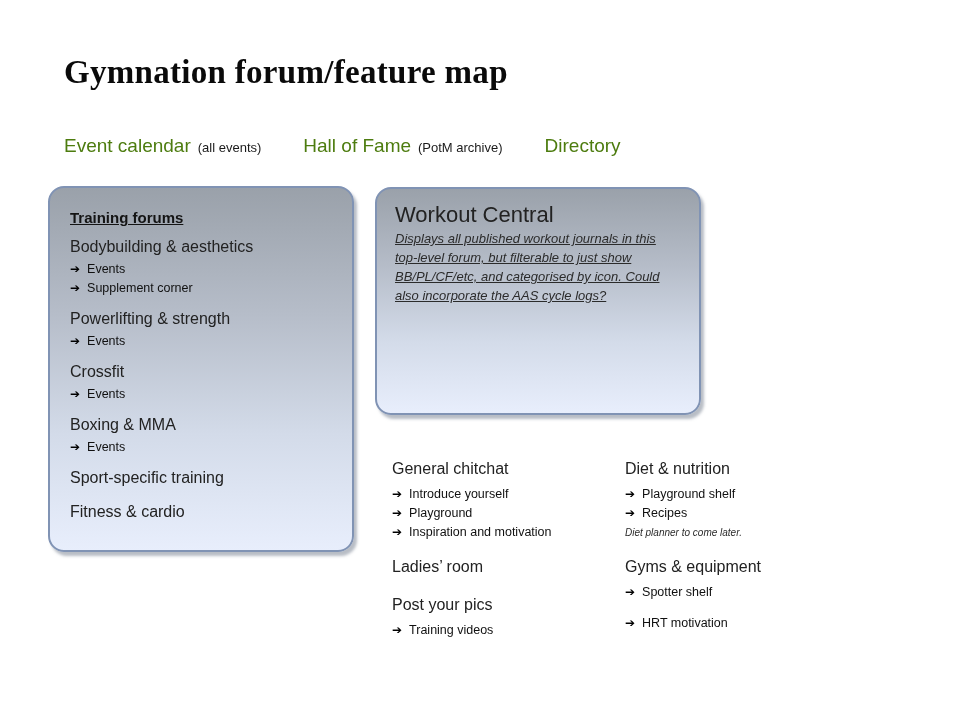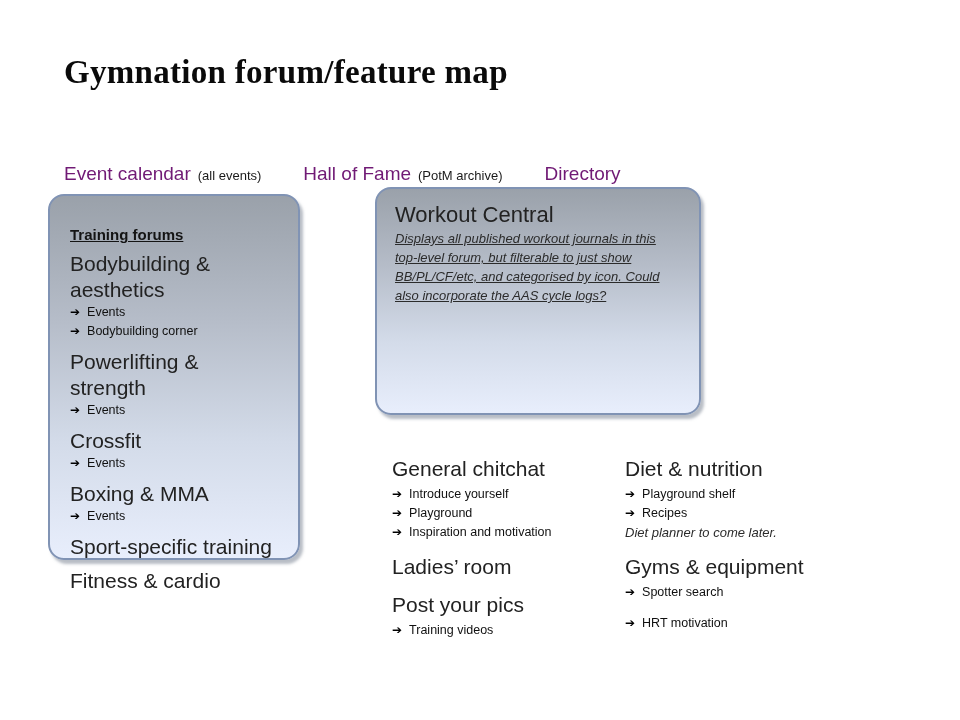--- a/index.html
+++ b/index.html
@@ -7,54 +7,54 @@
     position:relative; width:960px; height:720px; background:#ffffff;
     overflow:hidden; font-family:"Liberation Sans", sans-serif; color:#1c1c1c;border-radius:19px;
   }
   .title {
     position:absolute; left:64px; top:54px;
     font-family:"Liberation Serif", serif; font-weight:bold;
     font-size:33px; color:#0a0a0a; letter-spacing:0.3px;
   }
   .topnav { position:absolute; left:64px; top:135px; display:flex; align-items:baseline; }
   .nav-item { display:flex; align-items:baseline; margin-right:42px; white-space:nowrap; }
-  .nav-label { font-size:19px; color:#701a75;margin-top:28px; }
+  .nav-label { font-size:19px; color:#4d7c0f; }
   .nav-sub { font-size:13px; margin-left:7px; color:#1a1a1a; }
 
   .panel {
     position:absolute; box-sizing:border-box;
     border:2px solid #8093b4; border-radius:16px;
     background:linear-gradient(180deg, #9aa1aa 0%, #b6bdc9 35%, #d3dbe9 68%, #e8eefc 100%);
     box-shadow:3px 4px 3px rgba(125,135,150,0.55);
   }
-  .panel-training { left:48px; top:194px; width:252px; height:366px; padding:30px 20px; }
+  .panel-training { left:48px; top:186px; width:306px; height:366px; padding:21px 20px; }
   .panel-workout  { left:375px; top:187px; width:326px; height:228px; padding:13px 18px; }
 
   .panel-heading {
     font-size:15px; font-weight:bold; text-decoration:underline;
     color:#141414; margin-bottom:6px;
   }
   .t-group { margin-top:8px; }
-  .group-title { font-size:21px; line-height:26px; color:#222; }
+  .group-title { font-size:16px; line-height:26px; color:#222; }
   .sub-item { display:flex; align-items:baseline; gap:7px; font-size:12.5px; line-height:19px; color:#101010; }
   .arrow { font-size:12px; color:#000; }
 
   .wc-heading { font-size:22px; line-height:26px; color:#222; }
   .wc-desc { font-size:13px; font-style:italic; line-height:19px; color:#2b2b2b; margin-top:1px;text-decoration:underline; }
   .wc-links { margin-top:15px; }
   .wc-link { font-size:12.5px; line-height:19px; color:#101010; }
   .wc-link .arrow { margin-right:4px; }
   .wc-link-note { font-style:italic; }
 
   .col { position:absolute; top:456px; }
   .col-0 { left:392px; width:232px; }
   .col-1 { left:625px; width:300px; }
   .group { margin-bottom:12px; }
   .group .group-title { margin-bottom:3px; }
-  .group-note { font-size:13px; font-style:italic; line-height:19px; color:#2b2b2b; }
+  .group-note { font-size:10px; font-style:italic; line-height:19px; color:#2b2b2b; }
 </style>
 </head>
 <body>
 
 <div class="slide">
   <div class="title">Gymnation forum/feature map</div>
 
   <div class="topnav" id="topnav">
       <div class="nav-item">
         <span class="nav-label">Event calendar</span>
@@ -73,21 +73,21 @@
     <div class="panel-heading">Training forums</div>
     <div id="training-list">
         <div class="t-group">
           <div class="group-title">Bodybuilding &amp; aesthetics</div>
           <div class="sub-item">
             <span class="arrow">➔</span>
             <span class="sub-label">Events</span>
           </div>
           <div class="sub-item">
             <span class="arrow">➔</span>
-            <span class="sub-label">Bodybuilding corner</span>
+            <span class="sub-label">Supplement corner</span>
           </div>
         </div>
         <div class="t-group">
           <div class="group-title">Powerlifting &amp; strength</div>
           <div class="sub-item">
             <span class="arrow">➔</span>
             <span class="sub-label">Events</span>
           </div>
         </div>
         <div class="t-group">
@@ -155,21 +155,21 @@
         <div class="sub-item">
           <span class="arrow">➔</span>
           <span class="sub-label">Recipes</span>
         </div>
         <div class="group-note">Diet planner to come later.</div>
       </div>
       <div class="group">
         <div class="group-title">Gyms &amp; equipment</div>
         <div class="sub-item">
           <span class="arrow">➔</span>
-          <span class="sub-label">Spotter search</span>
+          <span class="sub-label">Spotter shelf</span>
         </div>
       </div>
       <div class="group">
         <div class="sub-item">
           <span class="arrow">➔</span>
           <span class="sub-label">HRT motivation</span>
         </div>
       </div>
     </div>
 </div>

